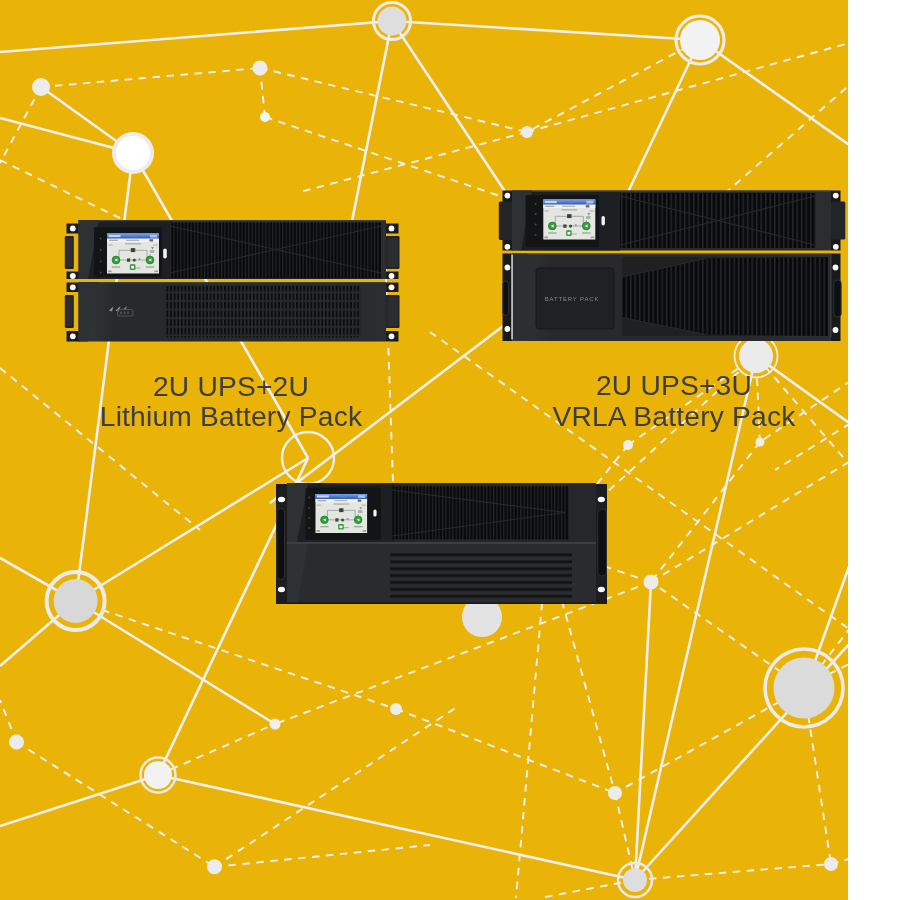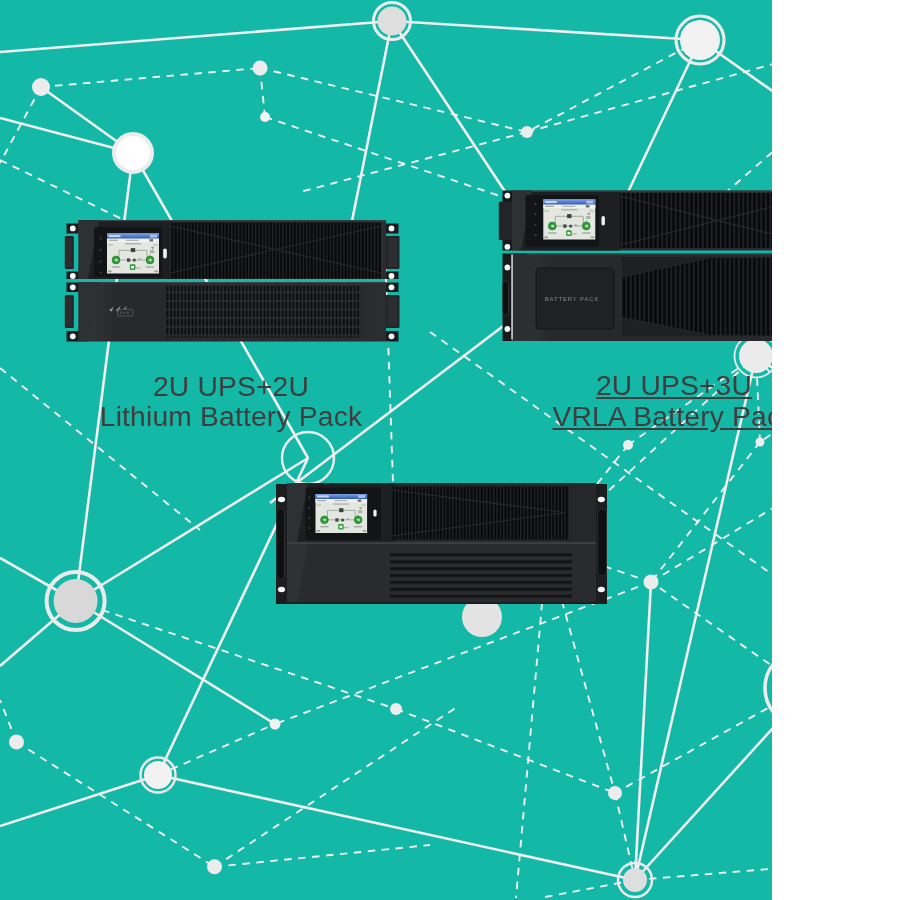--- a/index.html
+++ b/index.html
@@ -1,16 +1,16 @@
 <!DOCTYPE html>
 <html><head>
 <meta charset="utf-8">
 <style>
   html,body{margin:0;padding:0;background:#ffffff;}
-  #stage{position:relative;width:772px;height:900px;overflow:hidden;background:#14b8a6;font-family:"Liberation Sans",sans-serif;}
+  #stage{position:relative;width:848px;height:900px;overflow:hidden;background:#eab308;font-family:"Liberation Sans",sans-serif;}
   svg text{-webkit-font-smoothing:antialiased;} .cap{position:absolute;-webkit-font-smoothing:antialiased;text-align:center;color:#3e3e3e;font-size:28.2px;line-height:30.6px;letter-spacing:0.2px;white-space:nowrap;}
 </style>
 </head>
 <body>
 <div id="stage">
 <svg width="900" height="900" viewBox="0 0 900 900" style="position:absolute;left:0;top:0">
 <defs>
   <pattern id="slat" width="3.4" height="6" patternUnits="userSpaceOnUse">
     <rect width="3.4" height="6" fill="#232528"></rect>
     <rect x="1.2" width="2.2" height="6" fill="#08090b"></rect>
@@ -345,14 +345,14 @@
   <rect x="287" y="542" width="309" height="2.2" fill="#3a3d40"></rect>
   <rect x="287" y="542" width="309" height="2" fill="#3c3f42"></rect>
   <rect x="287" y="544" width="309" height="60" fill="#292b2e"></rect>
   <polygon points="287,544 308,544 297,604 287,604" fill="#2f3235"></polygon>
   <rect x="390" y="551" width="182" height="48.5" fill="url(#hslot)"></rect>
   <rect x="287" y="602.5" width="309" height="1.5" fill="#17191b"></rect>
 </g>
 </svg>
 
 <div class="cap" style="left:61px;top:370.5px;width:340px;">2U UPS+2U<br>Lithium Battery Pack</div>
-<div class="cap" style="left:504px;top:370px;width:340px;text-decoration:underline;">2U UPS+3U<br>VRLA Battery Pack</div>
+<div class="cap" style="left:504px;top:370px;width:340px;">2U UPS+3U<br>VRLA Battery Pack</div>
 </div>
 
 </body></html>

